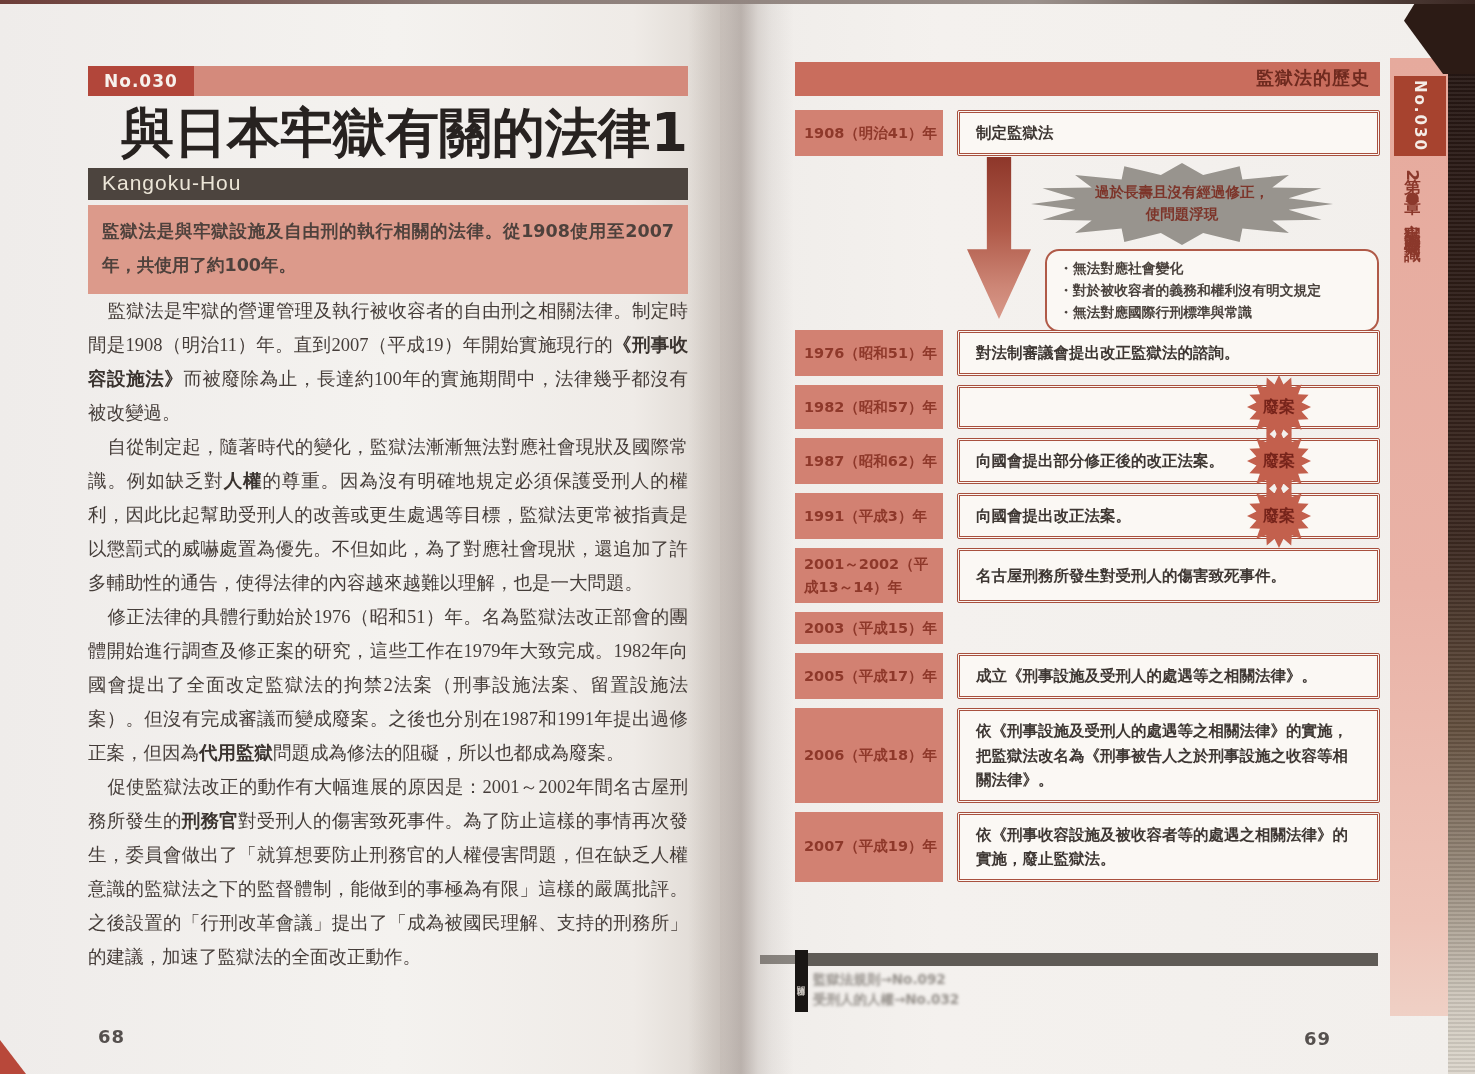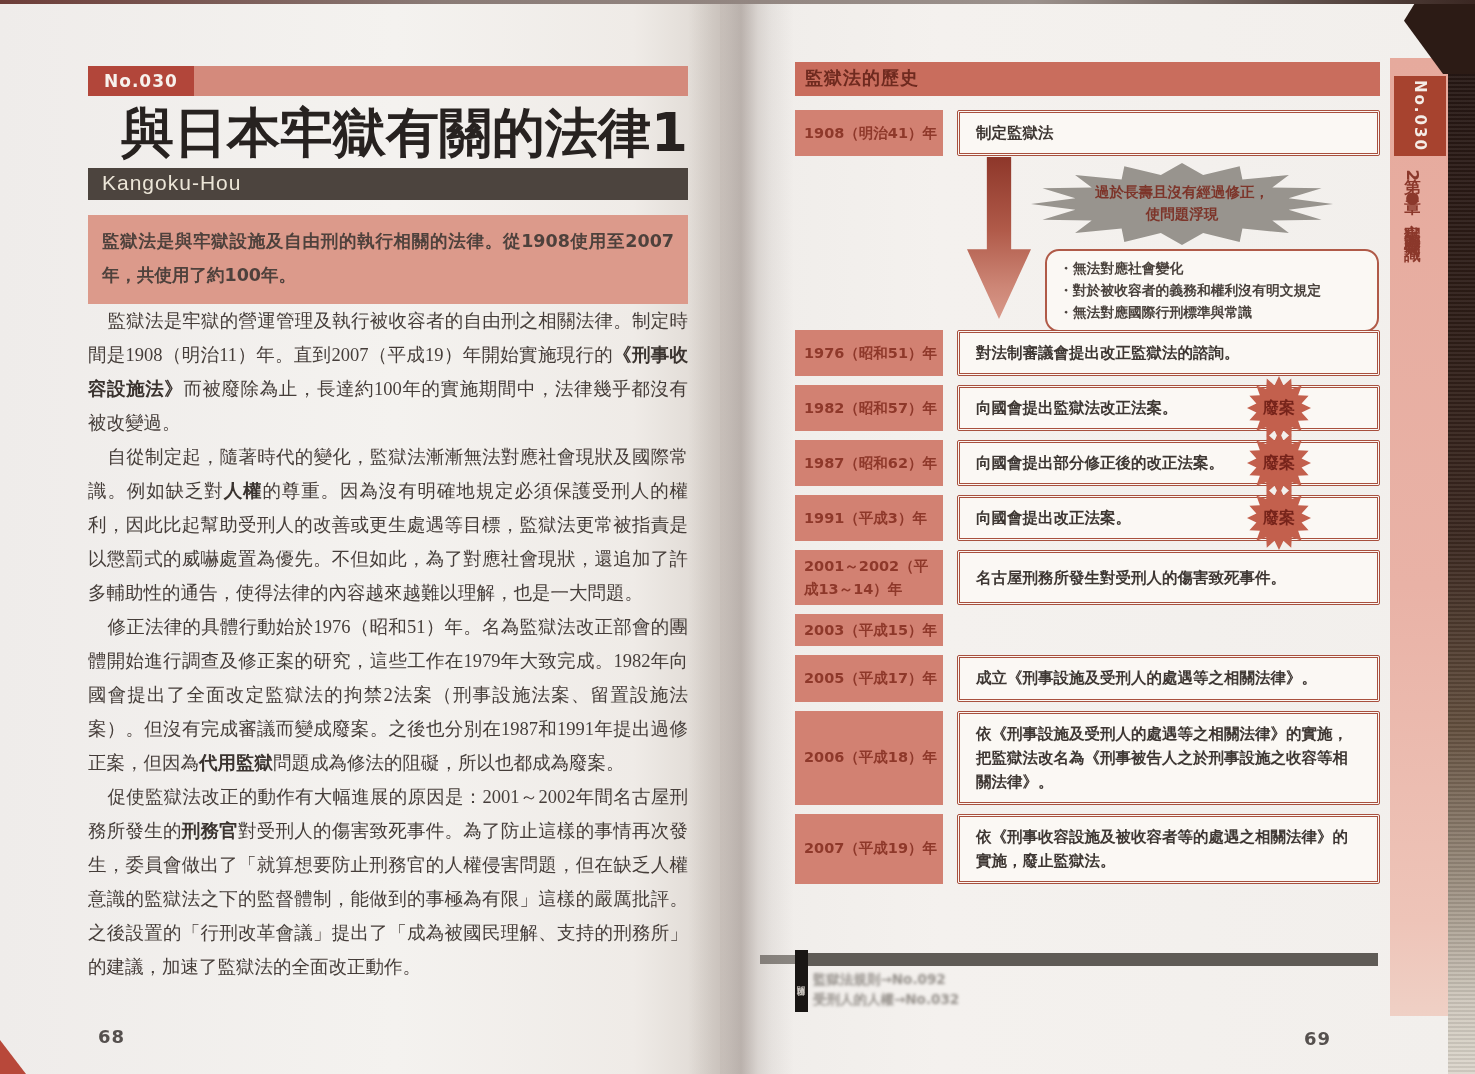--- a/index.html
+++ b/index.html
@@ -25,33 +25,33 @@
   
   .lp{position:absolute;left:88px;top:66px;width:600px;}
   .no-row{display:flex;align-items:stretch;height:30px;}
   .no-badge{background:#b2463a;color:#f7f1ec;font-weight:bold;font-size:17px;
     display:flex;align-items:center;padding:0 16px;letter-spacing:1px;}
   .no-bar{flex:1;background:#d48a7c;}
   .lp-title{margin:8px 0 6px 0;font-size:53px;line-height:1.1;font-weight:bold;color:#272220;
     letter-spacing:0px;white-space:nowrap;text-align:right;}
   .romaji-bar{background:#4c443e;color:#ece6d8;font-family:Liberation Sans, sans-serif;
     font-size:21px;padding:3px 0 5px 14px;letter-spacing:1px;}
-  .intro-box{background:#dc9a8b;margin-top:15px;padding:10px 14px 12px 14px;
+  .intro-box{background:#dc9a8b;margin-top:5px;padding:10px 14px 12px 14px;
     font-size:17.5px;font-weight:bold;color:#4e413c;line-height:1.9;text-align:justify;}
   .section-heading{margin:30px 0 6px 0;color:#c23a28;font-size:19.5px;font-weight:bold;letter-spacing:.5px;}
   .body-text p{margin:0;font-family:"Liberation Serif","DejaVu Serif",serif;
     font-size:18.5px;line-height:34px;color:#453d39;text-align:justify;text-indent:1.05em;}
   .body-text b{font-family:"DejaVu Sans",sans-serif;font-weight:bold;color:#3a332f;}
   .pageno{position:absolute;font-size:18px;font-weight:bold;color:#55504e;letter-spacing:1px;}
   .pageno-left{left:98px;top:1026px;}
   .pageno-right{left:1304px;top:1028px;}
   
   .rp{position:absolute;left:795px;top:62px;width:585px;}
   .diagram-titlebar{background:#c96d5d;color:#6f2a1f;font-weight:bold;font-size:18px;
-    padding:4px 10px 6px 10px;letter-spacing:1px;}
+    padding:4px 10px 6px 10px;letter-spacing:1px;text-align:right;}
   .timeline{margin-top:14px;display:flex;flex-direction:column;gap:9px;}
   .rows-group{display:contents;}
   .t-row{display:flex;gap:14px;align-items:stretch;}
   .t-year{width:148px;flex:0 0 148px;background:#d28172;color:#8e382a;font-weight:bold;
     font-size:14.5px;line-height:1.55;display:flex;align-items:center;padding:5px 4px 5px 9px;box-sizing:border-box;}
   .t-items{flex:1;display:flex;flex-direction:column;gap:9px;}
   .t-box{position:relative;flex:1;background:#fbf8f4;border:3px double #a8503e;border-radius:2px;
     padding:8px 16px;box-sizing:border-box;font-size:15.5px;font-weight:bold;color:#3e3733;
     line-height:1.55;display:flex;align-items:center;min-height:44px;}
   .t-box .t-text{display:block;padding-right:96px;}
@@ -142,21 +142,20 @@
             <div class="t-year">1976（昭和51）年</div>
             <div class="t-items">
               <div class="t-box no-burst">
                 <span class="t-text">對法制審議會提出改正監獄法的諮詢。</span>
               </div>
             </div>
           </div><div class="t-row">
             <div class="t-year">1982（昭和57）年</div>
             <div class="t-items">
               <div class="t-box">
-                <span class="t-text">向國會提出監獄法改正法案。</span>
                 <div class="burst-scrap star16">廢案</div>
               </div>
             </div>
           </div><div class="t-row">
             <div class="t-year">1987（昭和62）年</div>
             <div class="t-items">
               <div class="t-box">
                 <span class="t-text">向國會提出部分修正後的改正法案。</span>
                 <div class="burst-scrap star16">廢案</div>
               </div>

